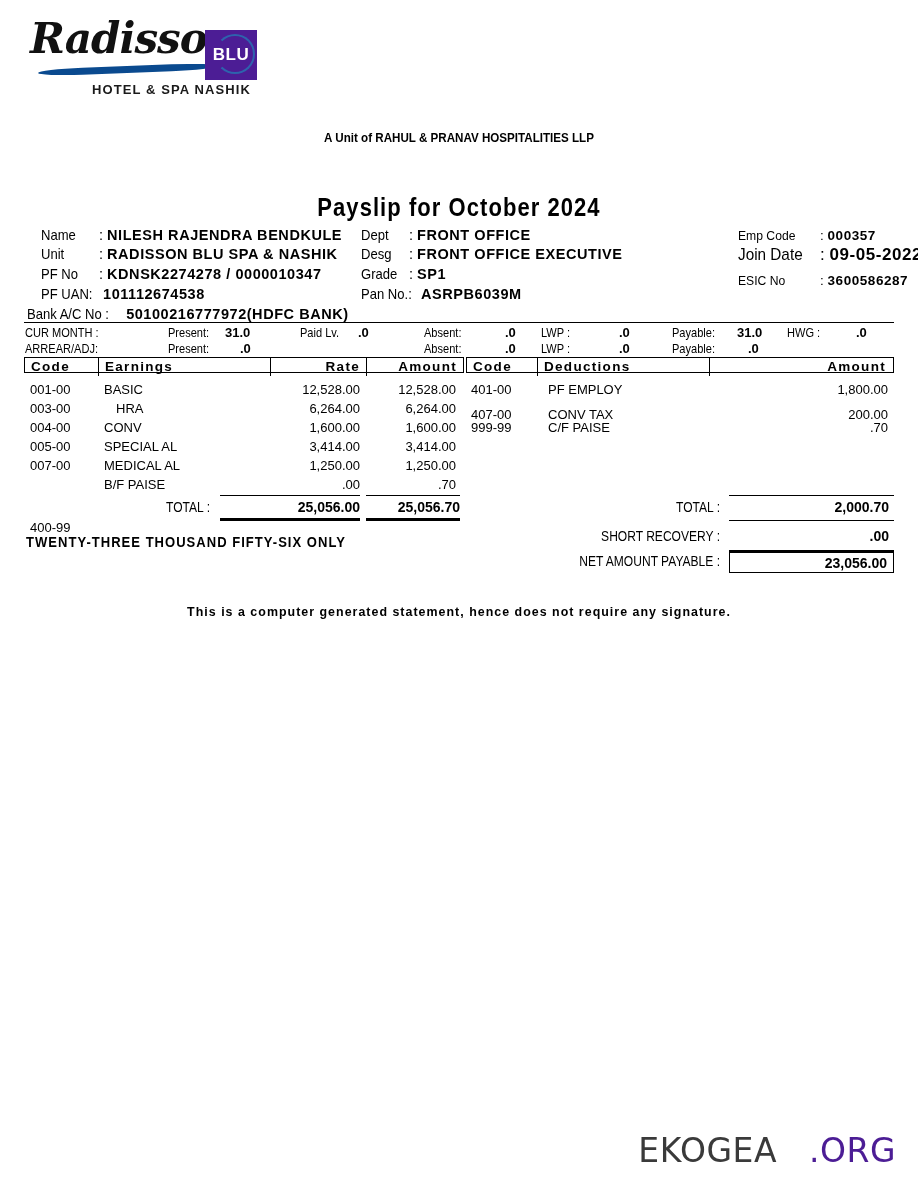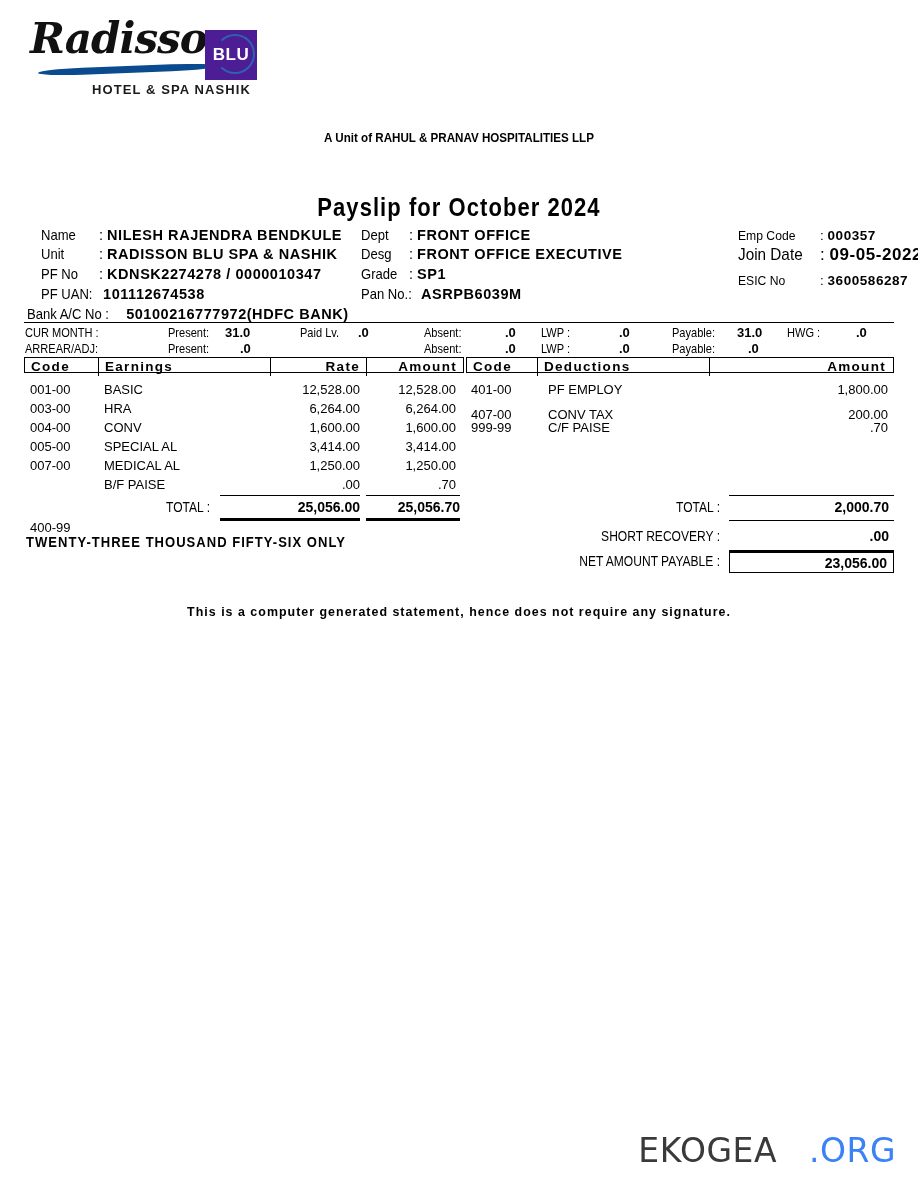--- a/index.html
+++ b/index.html
@@ -253,21 +253,21 @@
   #watermark {
     position: absolute;
     right: 22px;
     bottom: 18px;
     font-size: 33px;
     letter-spacing: 0.5px;
     font-family: "DejaVu Sans", sans-serif;
     white-space: nowrap;
   }
   #wm-main { color: #3a3a3a; }
-  #wm-tld  { color: #3b82f6; margin-left: 32px; }
+  #wm-tld  { color: #4c1d95; margin-left: 32px; }
 </style>
 </head>
 <body>
 
 <div id="logo-block">
   <div id="logo-wordmark">Radisson</div>
   <div id="logo-swoosh"></div>
   <div id="logo-blu-box">
     <div class="swirl"></div>
     <div id="logo-blu-text">BLU</div>
@@ -360,21 +360,21 @@
 </div>
 
 <div class="trow" style="left:24px; top:380px; width:440px;">
   <span class="cell" style="left:6px;">001-00</span>
   <span class="cell" style="left:80px;">BASIC</span>
   <span class="cell cell-r" style="left:196px; width:140px;">12,528.00</span>
   <span class="cell cell-r" style="left:292px; width:140px;">12,528.00</span>
 </div>
 <div class="trow" style="left:24px; top:399px; width:440px;">
   <span class="cell" style="left:6px;">003-00</span>
-  <span class="cell" style="left:80px;">HRA</span>
+  <span class="cell" style="left:92px;">HRA</span>
   <span class="cell cell-r" style="left:196px; width:140px;">6,264.00</span>
   <span class="cell cell-r" style="left:292px; width:140px;">6,264.00</span>
 </div>
 <div class="trow" style="left:24px; top:418px; width:440px;">
   <span class="cell" style="left:6px;">004-00</span>
   <span class="cell" style="left:80px;">CONV</span>
   <span class="cell cell-r" style="left:196px; width:140px;">1,600.00</span>
   <span class="cell cell-r" style="left:292px; width:140px;">1,600.00</span>
 </div>
 <div class="trow" style="left:24px; top:437px; width:440px;">

